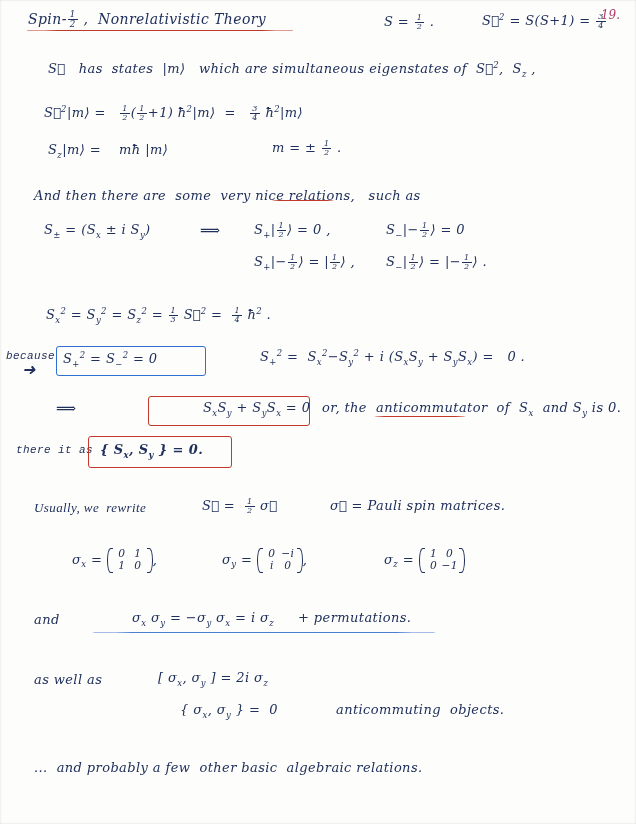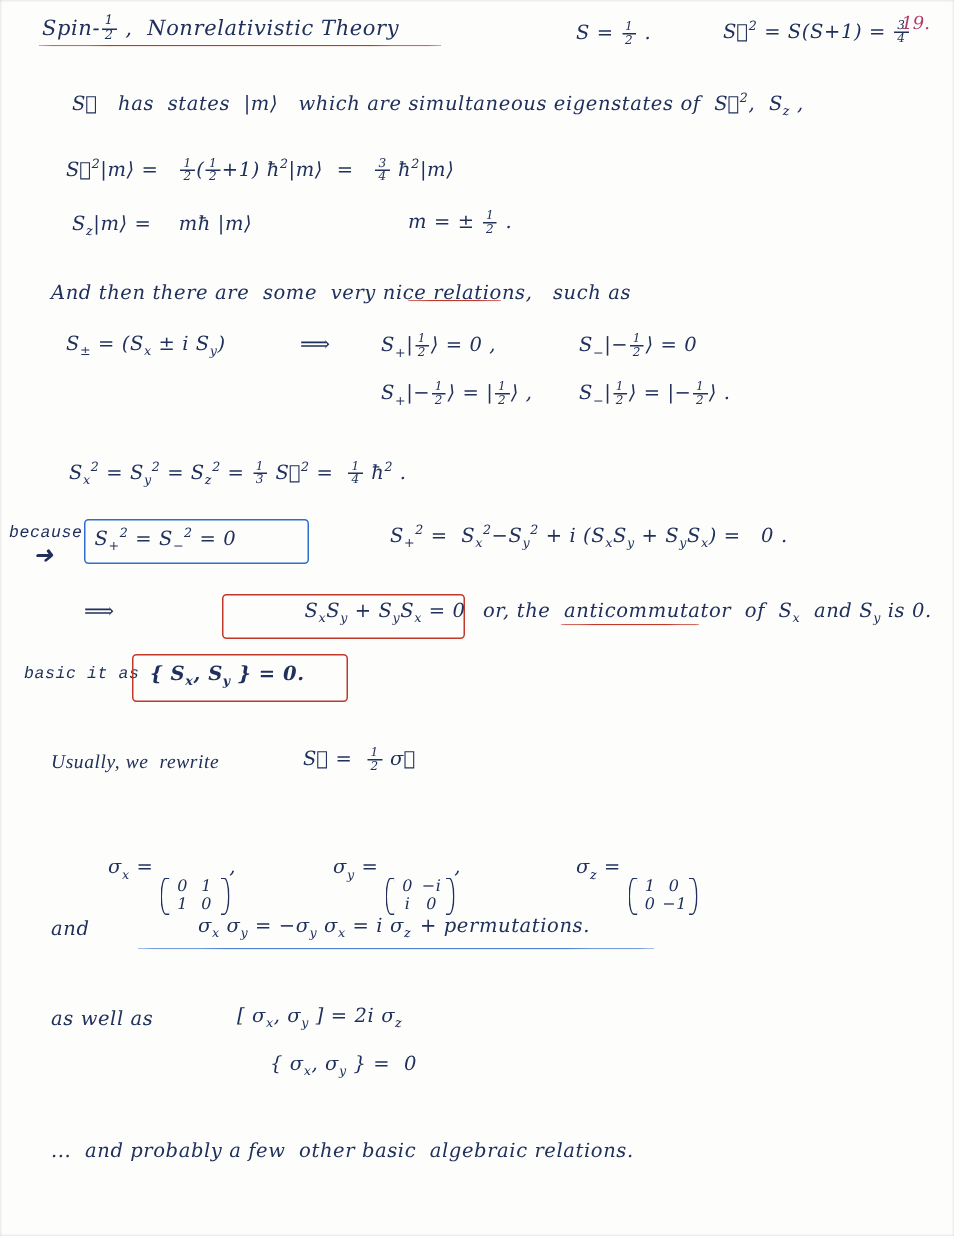--- a/index.html
+++ b/index.html
@@ -76,21 +76,20 @@
   }
   .frac .num { display: block; border-bottom: 1px solid currentColor; padding: 0 2px; }
   .frac .den { display: block; padding: 0 2px; }
   .mat {
     display: inline-block;
     vertical-align: middle;
     position: relative;
     padding: 0 7px;
     font-size: 0.82em;
     line-height: 1.15;
-    margin-top: 37px;
   }
   .mat::before, .mat::after {
     content: "";
     position: absolute;
     top: 0; bottom: 0;
     width: 5px;
     border: 1.1px solid #20305c;
   }
   .mat::before { left: 0; border-right: none; border-radius: 60% 0 0 60%/50% 0 0 50%; }
   .mat::after { right: 0; border-left: none; border-radius: 0 60% 60% 0/0 50% 50% 0; }
@@ -179,31 +178,34 @@
   <div class="arrow hand" style="left:56px; top:400px;">⟹</div>
   <div class="box-red" style="left:148px; top:396px; width:160px; height:28px;"></div>
   <div class="ln hand md" style="left:158px; top:400px;margin-left:45px;">
     S<sub>x</sub>S<sub>y</sub> + S<sub>y</sub>S<sub>x</sub> = 0
   </div>
   <div class="ln hand md" style="left:322px; top:400px;">
     or, the&nbsp; anticommutator&nbsp; of&nbsp; S<sub>x</sub>&nbsp; and S<sub>y</sub> is 0.
   </div>
   <div class="underline-red" style="left:374px; top:416px; width:92px;"></div>
 
-  <div class="ln hand sm" style="left:16px; top:444px;">basic it as</div>
+  <div class="ln hand sm" style="left:16px; top:444px;">there it as</div>
   <div class="box-red" style="left:88px; top:436px; width:142px; height:30px;"></div>
   <div class="ln hand md" style="left:100px; top:442px;font-weight:bold;">
     { S<sub>x</sub>, S<sub>y</sub> } = 0.
   </div>
 
   <div class="ln hand md" style="left:34px; top:500px;font-family:Liberation Serif, serif;">
     Usually, we&nbsp; rewrite
   </div>
   <div class="ln hand md" style="left:202px; top:498px;">
     S⃗ = &nbsp;<span class="frac"><span class="num">1</span><span class="den">2</span></span> σ⃗
+  </div>
+  <div class="ln hand md" style="left:330px; top:498px;">
+    σ⃗ = Pauli spin matrices.
   </div>
 
   <div class="ln hand md" style="left:72px; top:548px;">
     σ<sub>x</sub> =
     <span class="mat">
       <span class="row"><span>0</span><span>1</span></span>
       <span class="row"><span>1</span><span>0</span></span>
     </span>,
   </div>
   <div class="ln hand md" style="left:222px; top:548px;">
@@ -218,32 +220,35 @@
     <span class="mat">
       <span class="row"><span>1</span><span>0</span></span>
       <span class="row"><span>0</span><span>−1</span></span>
     </span>
   </div>
 
   <div class="ln hand md" style="left:34px; top:612px;">and</div>
   <div class="ln hand md" style="left:96px; top:610px;margin-left:36px;">
     σ<sub>x</sub> σ<sub>y</sub> = −σ<sub>y</sub> σ<sub>x</sub> = i σ<sub>z</sub>
   </div>
-  <div class="ln hand md" style="left:280px; top:610px;">
+  <div class="ln hand md" style="left:298px; top:610px;">
     + permutations.
   </div>
   <div class="underline-blue" style="left:92px; top:632px; width:344px;"></div>
 
   <div class="ln hand md" style="left:34px; top:672px;text-align:center;">as well as</div>
   <div class="ln hand md" style="left:158px; top:670px;">
     [ σ<sub>x</sub>, σ<sub>y</sub> ] = 2i σ<sub>z</sub>
   </div>
 
   <div class="ln hand md" style="left:180px; top:702px;">
     { σ<sub>x</sub>, σ<sub>y</sub> } = &nbsp;0
   </div>
+  <div class="ln hand md" style="left:336px; top:702px;">
+    anticommuting&nbsp; objects.
+  </div>
 
   <div class="ln hand md" style="left:34px; top:760px;">
     ...&nbsp; and probably a few&nbsp; other basic&nbsp; algebraic relations.
   </div>
 
   <div class="paper-edge"></div>
 </div>
 
 </body></html>

